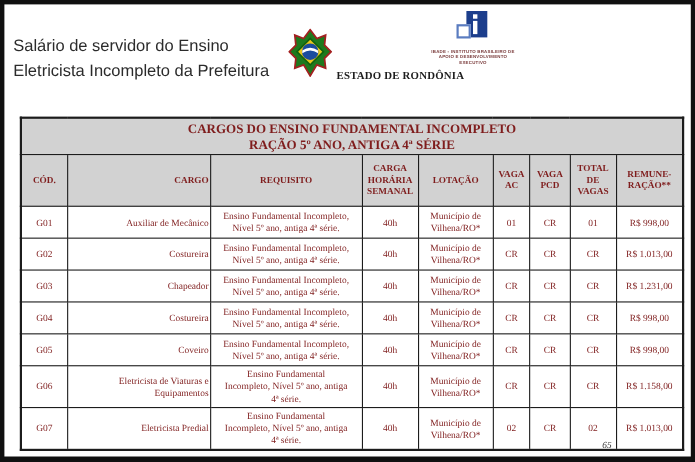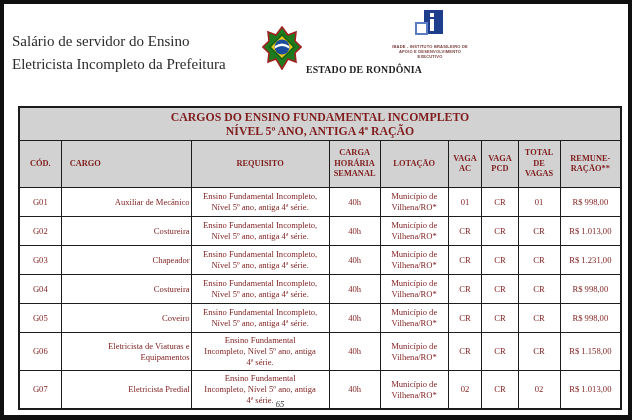--- a/index.html
+++ b/index.html
@@ -8,21 +8,21 @@
     background:#101010;box-sizing:border-box;
     font-family:"Liberation Serif",serif;
   }
   .page{
     position:absolute;left:4px;top:4px;right:4px;bottom:5px;
     background:#ffffff;overflow:hidden;
   }
   
   .doc-heading{
     position:absolute;left:8px;top:26px;
-    font-family:Liberation Serif, serif;
+    font-family:Liberation Sans, sans-serif;
     font-size:15px;line-height:23px;color:#2b2b2b;
   }
   
   .crest{position:absolute;left:258px;top:22px;width:40px;height:44px;}
   
   .gov{
     position:absolute;left:228px;top:60px;width:264px;
     text-align:center;color:#1d1d1d;
     font-size:9.8px;font-weight:bold;letter-spacing:.2px;line-height:12px;
   }
@@ -58,32 +58,32 @@
   .jobs .title-cell{
     background:#d2d2d2;height:30px;text-align:center;
     font-size:11.8px;font-weight:bold;line-height:14px;padding:1px 0;
   }
   .jobs thead tr.cols th{
     background:#d2d2d2;height:42px;
     font-size:8.4px;font-weight:bold;line-height:10.5px;
     text-align:center;vertical-align:middle;
     white-space:pre-line;padding:2px 1px;
   }
-  .jobs thead tr.cols th.c1{text-align:left;padding-left:8px;margin-top:44px;}
+  .jobs thead tr.cols th.c1{text-align:right;padding-left:8px;margin-top:44px;}
   .jobs thead tr.cols th.c0{text-align:center;}
   .jobs tbody td{
     font-size:8.6px;line-height:11px;text-align:center;vertical-align:middle;
     white-space:pre-line;padding:2px 1px;background:#fff;
   }
   .jobs tbody td.c1{text-align:right;padding-left:8px;}
   .jobs tbody tr{height:29px;}
   .jobs tbody tr:nth-child(6),.jobs tbody tr:nth-child(7){height:38px;}
   
   .pagenum{
-    position:absolute;left:0;top:395px;width:552px;text-align:center;
+    position:absolute;left:0;top:395px;width:552px;text-align:right;
     font-size:8.5px;color:#333;font-style:italic;
   }
 </style>
 </head>
 <body>
 
 <div class="frame">
   <div class="page">
 
     <div class="doc-heading">
@@ -126,21 +126,21 @@
           <col style="width:11.3%">
           <col style="width:5.6%">
         <col style="width:6.0%">
           <col style="width:7.0%">
           <col style="width:10.1%">
       </colgroup>
       <thead>
         <tr>
           <th class="title-cell" colspan="9">
             <div>CARGOS DO ENSINO FUNDAMENTAL INCOMPLETO</div>
-            <div>NÍVEL 5º ANO, ANTIGA 4ª RAÇÃO</div>
+            <div>RAÇÃO 5º ANO, ANTIGA 4ª SÉRIE</div>
           </th>
         </tr>
         <tr class="cols" id="header-row">
             <th class="c0">CÓD.</th>
             <th class="c1">CARGO</th>
             <th class="c2">REQUISITO</th>
             <th class="c3">CARGA
 HORÁRIA
 SEMANAL</th>
             <th class="c4">LOTAÇÃO</th>

